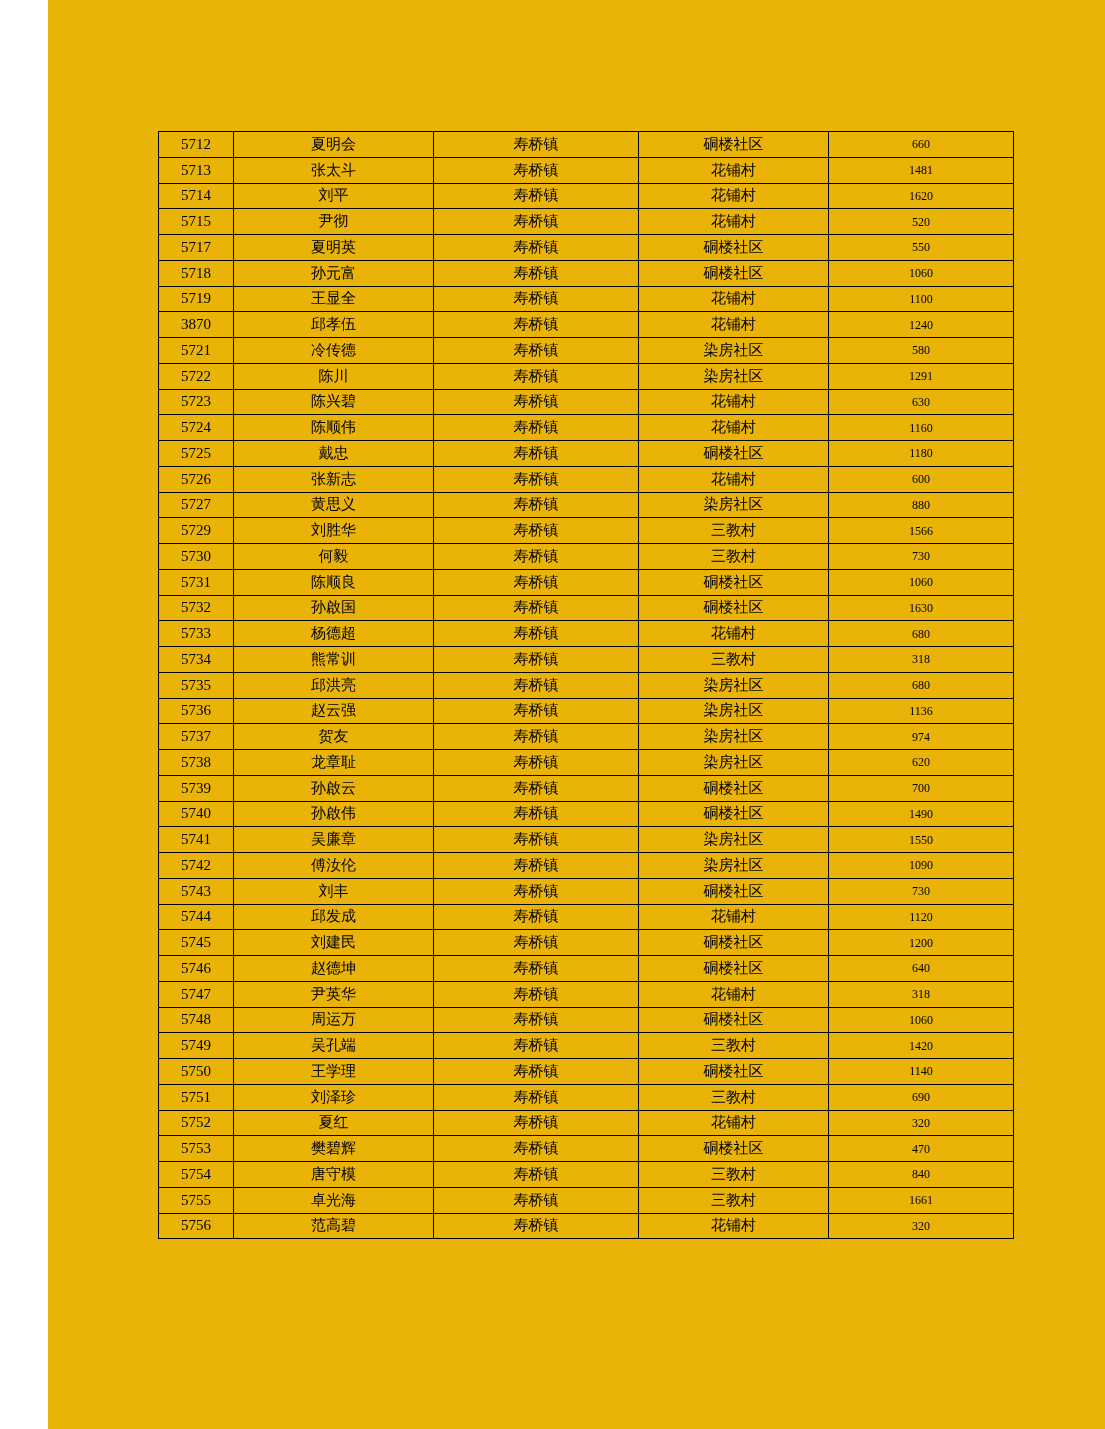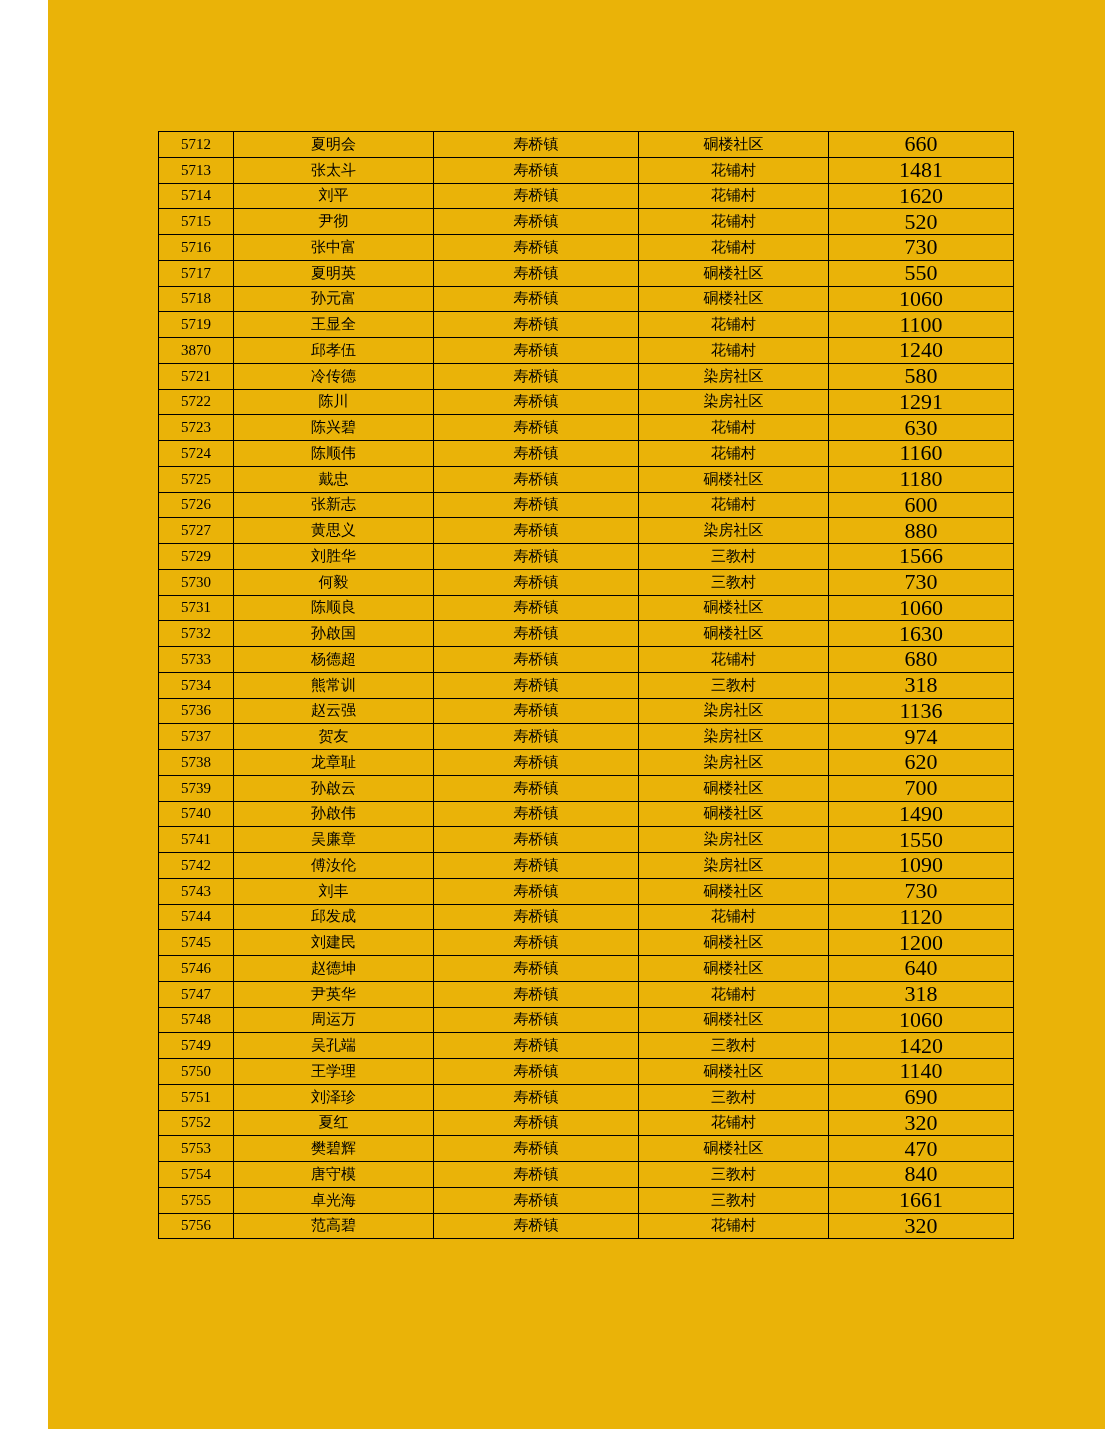--- a/index.html
+++ b/index.html
@@ -36,21 +36,21 @@
     height: 24.75px;
     padding: 0;
     text-align: center;
     vertical-align: middle;
     font-size: 15px;
     line-height: 1;
     overflow: hidden;
     white-space: nowrap;
   }
   table.data-table td.amount-cell {
-    font-size: 22px;
+    font-size: 12px;
   }
 </style>
 </head>
 <body>
 
 <div class="page">
   <table class="data-table">
     <colgroup>
       <col style="width:75px">
       <col style="width:200px">
@@ -81,27 +81,20 @@
           <td class="amount-cell">1620</td>
         </tr>
         <tr>
           <td class="id-cell">5715</td>
           <td class="name-cell">尹彻</td>
           <td class="town-cell">寿桥镇</td>
           <td class="village-cell">花铺村</td>
           <td class="amount-cell">520</td>
         </tr>
         <tr>
-          <td class="id-cell">5716</td>
-          <td class="name-cell">张中富</td>
-          <td class="town-cell">寿桥镇</td>
-          <td class="village-cell">花铺村</td>
-          <td class="amount-cell">730</td>
-        </tr>
-        <tr>
           <td class="id-cell">5717</td>
           <td class="name-cell">夏明英</td>
           <td class="town-cell">寿桥镇</td>
           <td class="village-cell">硐楼社区</td>
           <td class="amount-cell">550</td>
         </tr>
         <tr>
           <td class="id-cell">5718</td>
           <td class="name-cell">孙元富</td>
           <td class="town-cell">寿桥镇</td>
@@ -205,20 +198,27 @@
           <td class="town-cell">寿桥镇</td>
           <td class="village-cell">花铺村</td>
           <td class="amount-cell">680</td>
         </tr>
         <tr>
           <td class="id-cell">5734</td>
           <td class="name-cell">熊常训</td>
           <td class="town-cell">寿桥镇</td>
           <td class="village-cell">三教村</td>
           <td class="amount-cell">318</td>
+        </tr>
+        <tr>
+          <td class="id-cell">5735</td>
+          <td class="name-cell">邱洪亮</td>
+          <td class="town-cell">寿桥镇</td>
+          <td class="village-cell">染房社区</td>
+          <td class="amount-cell">680</td>
         </tr>
         <tr>
           <td class="id-cell">5736</td>
           <td class="name-cell">赵云强</td>
           <td class="town-cell">寿桥镇</td>
           <td class="village-cell">染房社区</td>
           <td class="amount-cell">1136</td>
         </tr>
         <tr>
           <td class="id-cell">5737</td>

